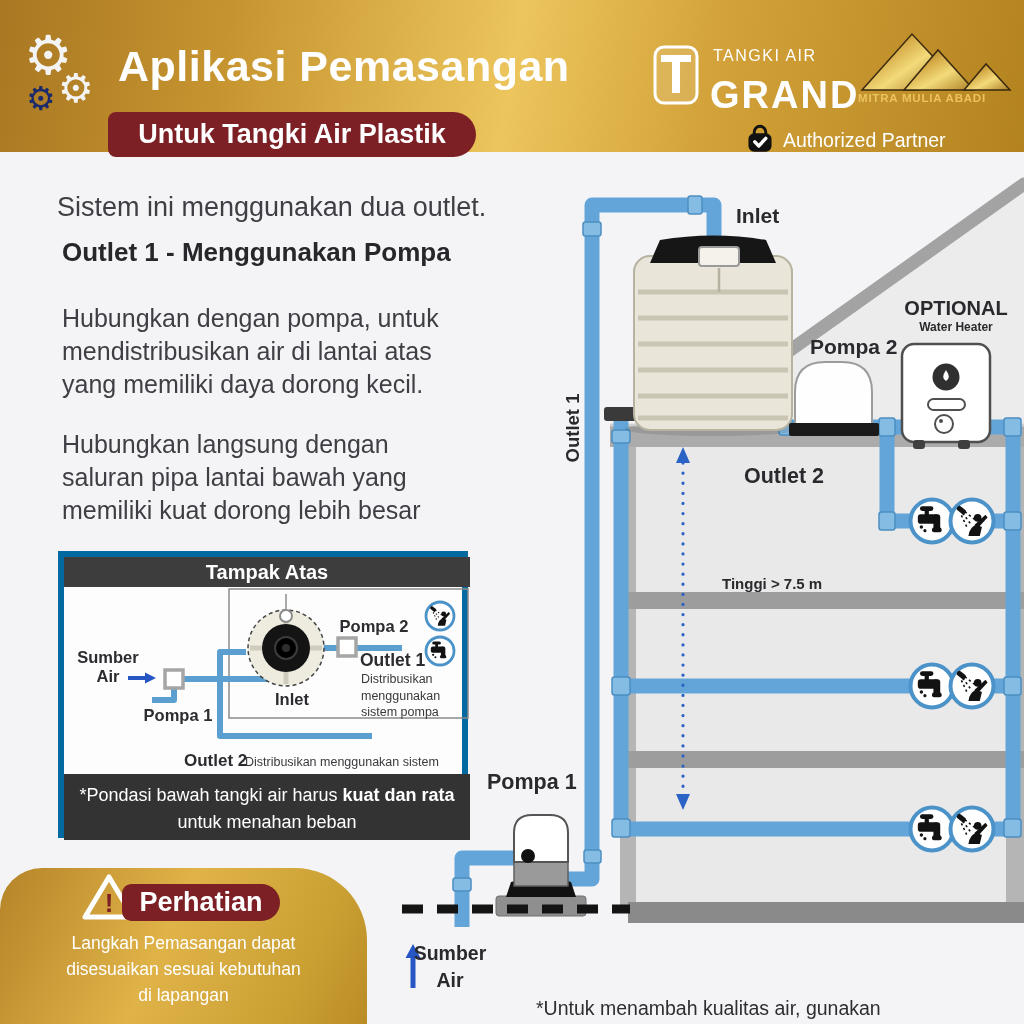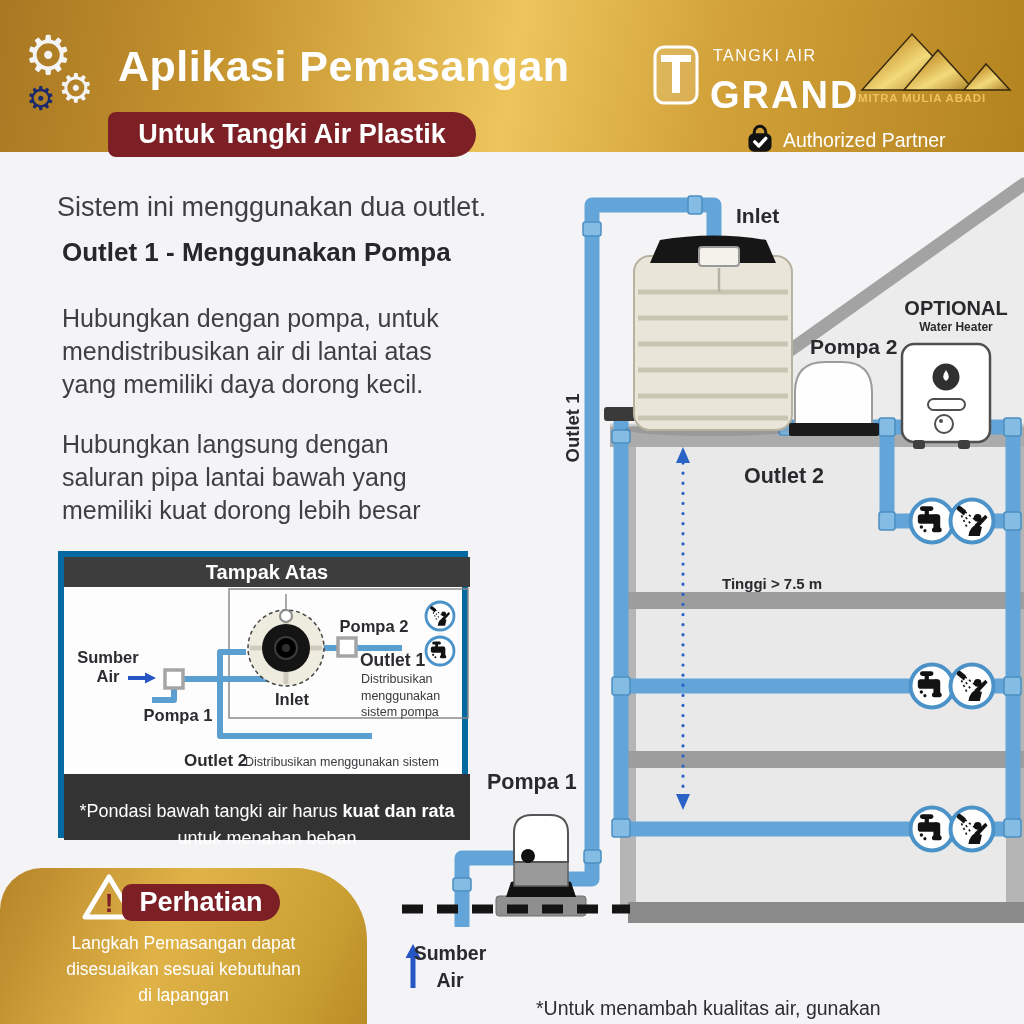--- a/index.html
+++ b/index.html
@@ -22,21 +22,21 @@
   
   .intro{left:57px;top:192px;font-size:27px;color:#3e3e44;}
   .sec-head{font-size:26px;font-weight:bold;color:#26262b;}
   .sec-line{font-size:25px;color:#3e3e44;line-height:33px;}
   
   .tbox{left:58px;top:551px;width:410px;height:287px;background:#fdfdfd;
     border:6px solid #0369a1;box-sizing:border-box;}
   .tbox-header{left:0;top:0;width:406px;height:30px;background:#3d3d3d;color:#fff;
     display:flex;align-items:center;justify-content:center;font-size:20px;font-weight:bold;}
   .tbox-footer{left:0;top:217px;width:406px;height:66px;background:#333;color:#fff;
-    text-align:center;font-size:18px;padding-top:24px;box-sizing:border-box;line-height:27px;}
+    text-align:center;font-size:18px;padding-top:8px;box-sizing:border-box;line-height:27px;}
   .tl{position:absolute;color:#2c2c30;}
   .tl-bold{font-weight:bold;font-size:16.5px;}
   .tl-small{font-size:12.5px;line-height:16.5px;color:#3a3a3e;}
   
   .warnbox{left:0;top:868px;width:367px;height:156px;
     background:linear-gradient(115deg,#b58428 0%,#e0b348 45%,#caa033 80%,#ba8c26 100%);
     border-radius:42px 72px 0 0;}
   .warn-badge{left:122px;top:16px;width:158px;height:37px;background:#7c2026;
     border-radius:10px 20px 20px 10px;display:flex;align-items:center;justify-content:center;
     color:#fff;font-size:27px;font-weight:bold;}

